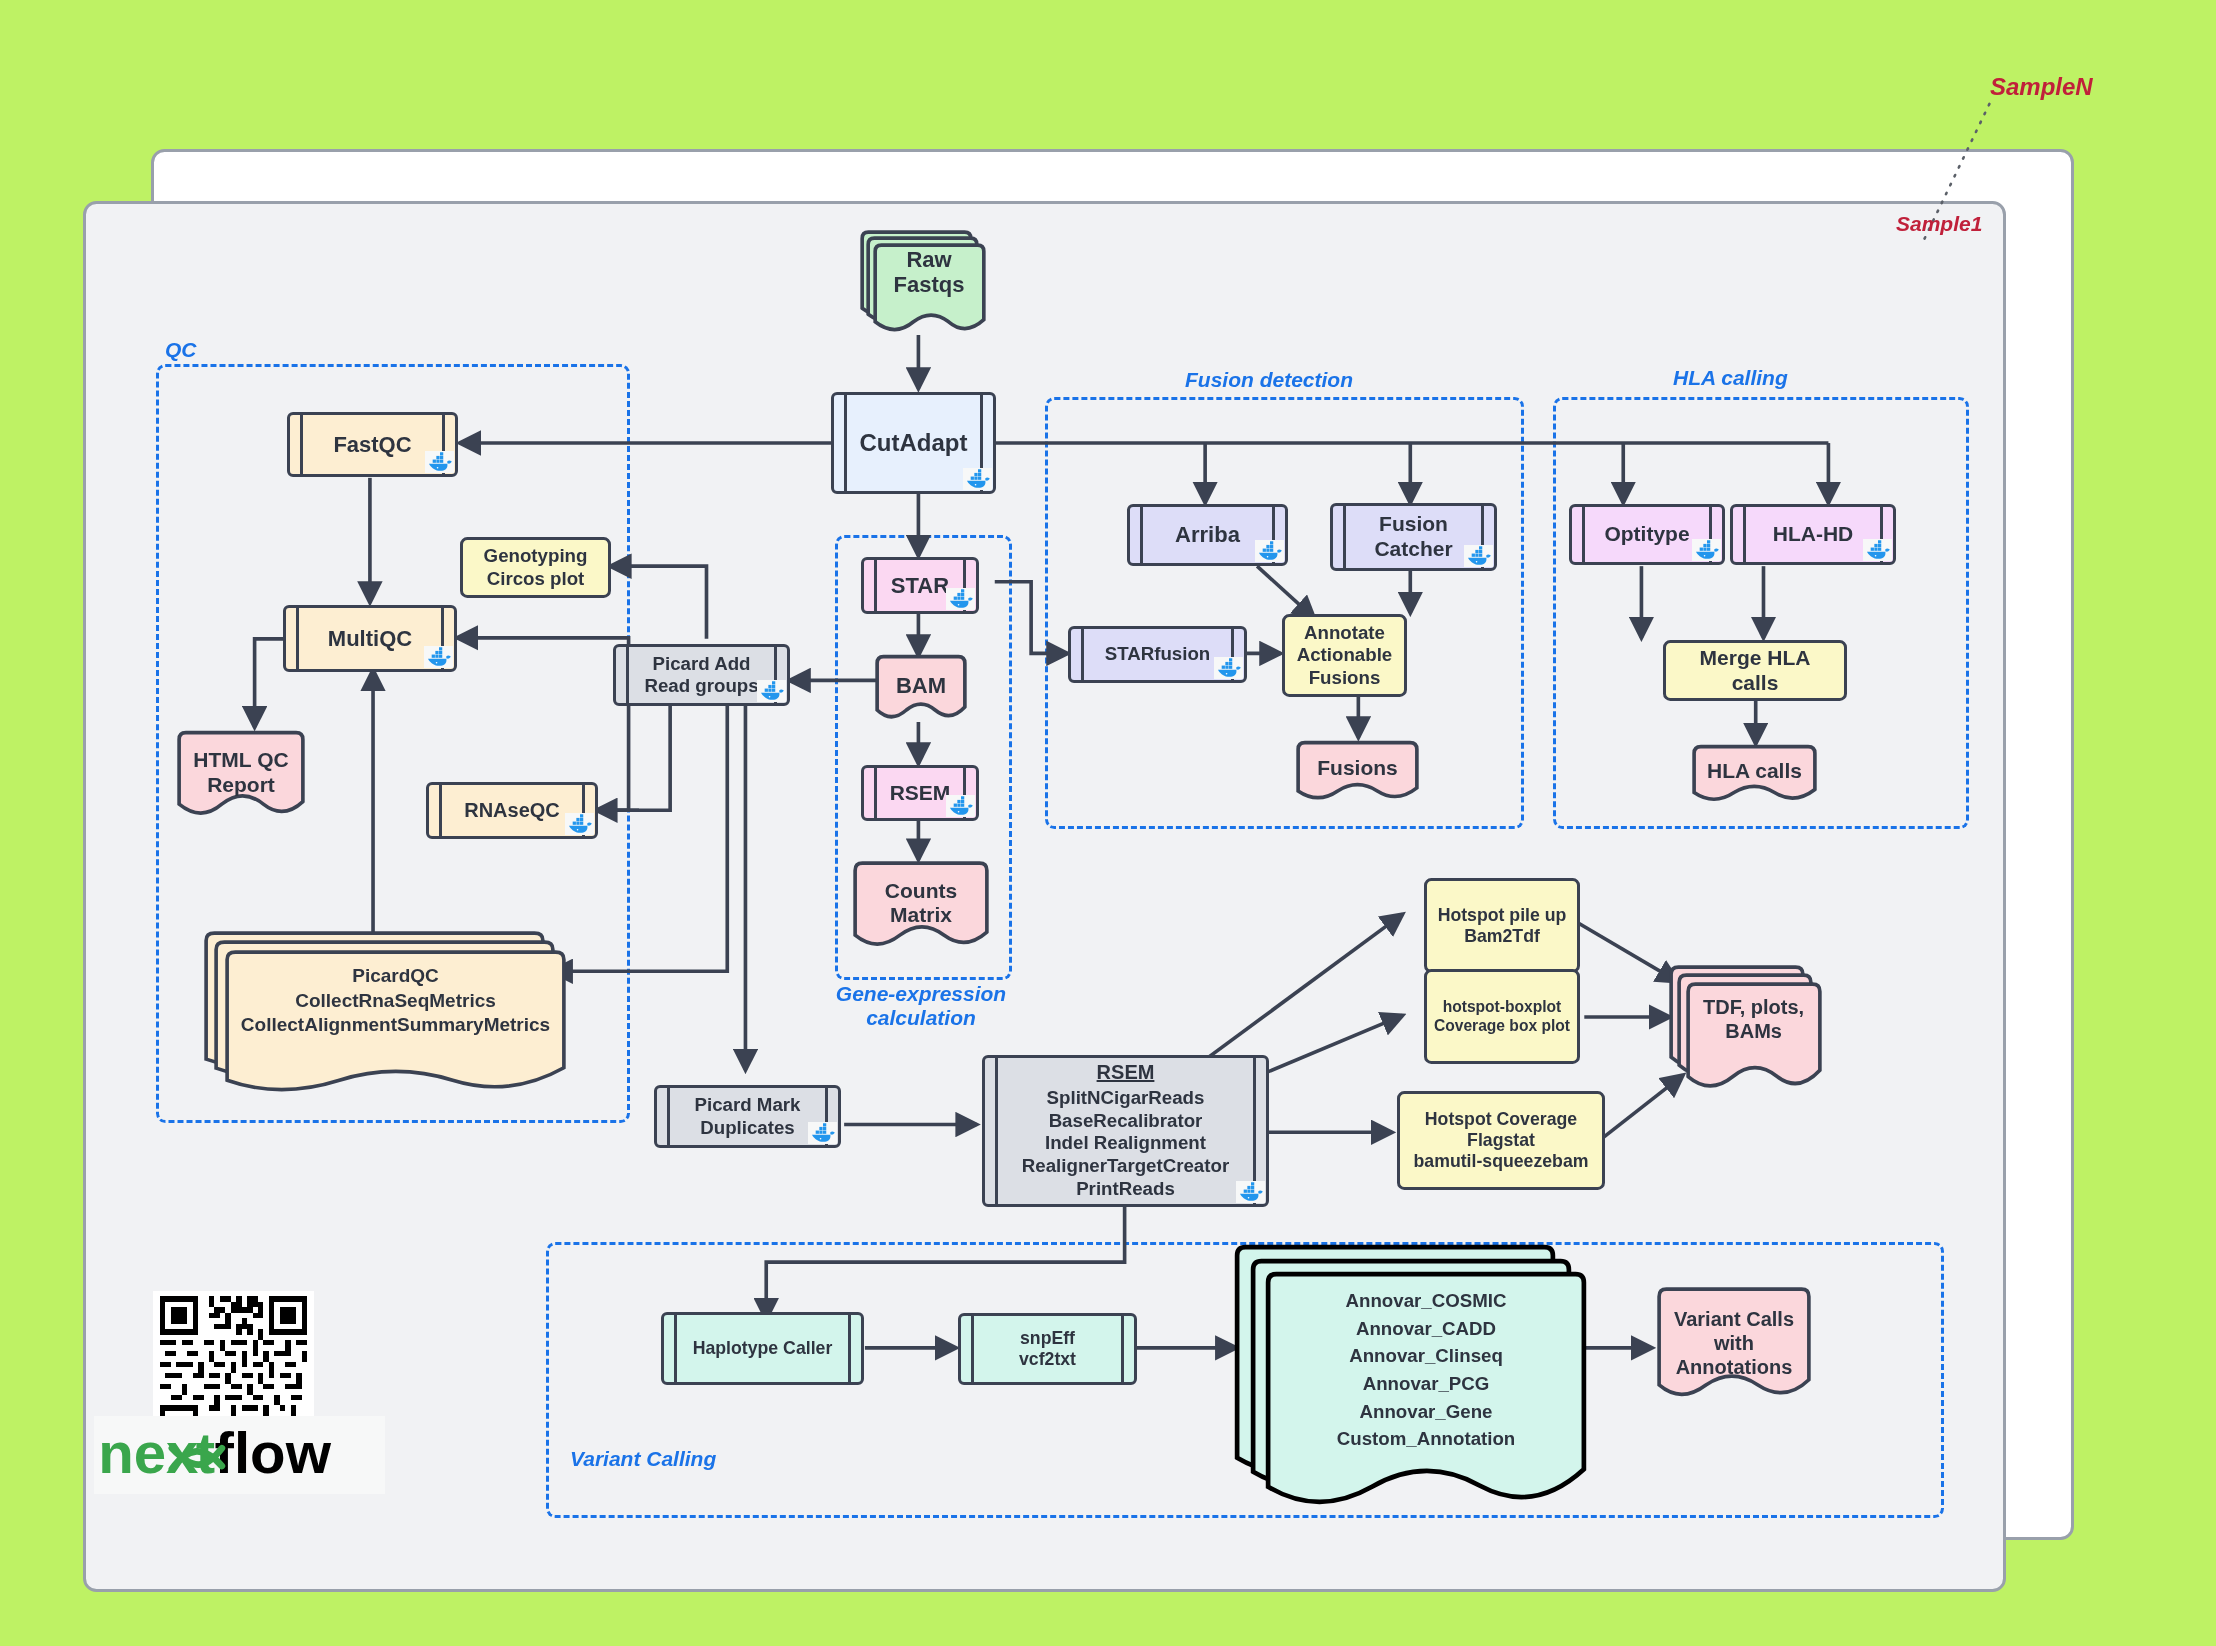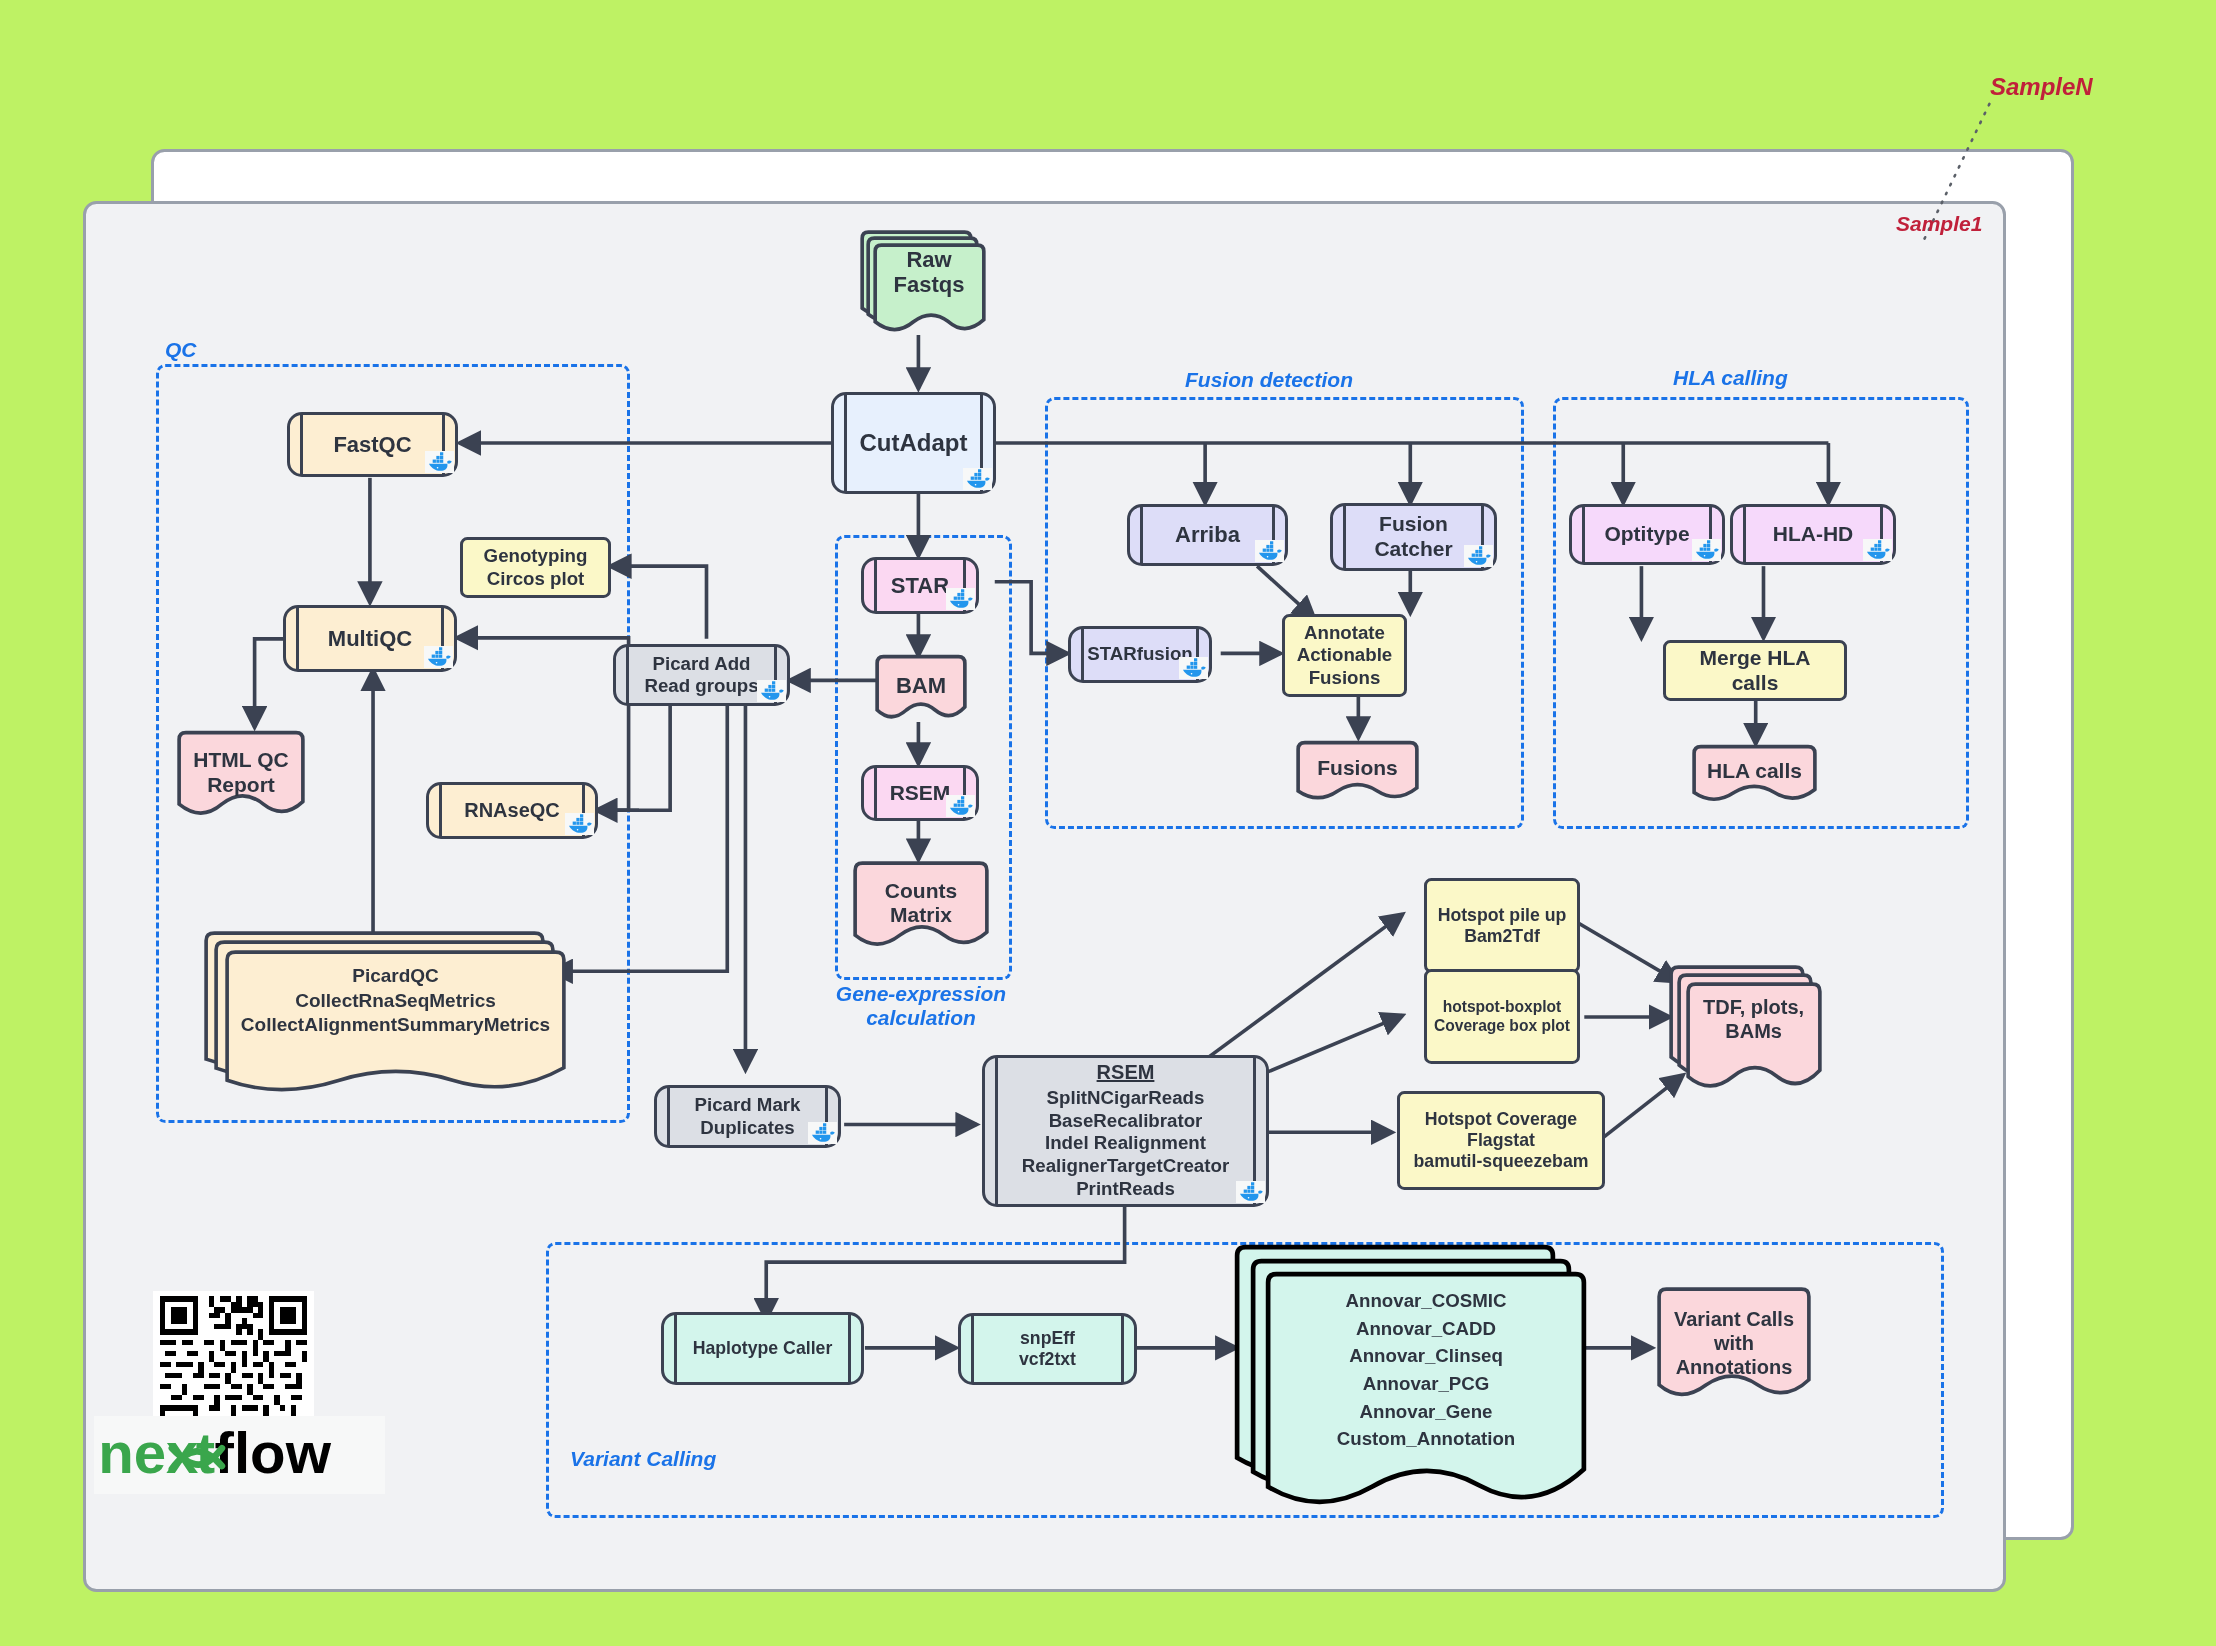--- a/index.html
+++ b/index.html
@@ -16,21 +16,21 @@
   .group{position:absolute;border:3.1px dashed #1a73e8;border-radius:9.4px;}
   .group-label{position:absolute;color:#1a73e8;font-style:italic;font-weight:bold;
                white-space:nowrap;font-size:21px;}
 
   
   .node{position:absolute;box-sizing:border-box;display:flex;align-items:center;
         justify-content:center;text-align:center;border:3.6px solid #3b4252;
         color:#2e3440;font-weight:bold;line-height:1.18;}
 
   
-  .proc{border-radius:15px;}
+  .proc{border-radius:6px;}
   .proc::before,.proc::after{content:"";position:absolute;top:-0.5px;bottom:-0.5px;width:0;
         border-left:3.6px solid #3b4252;}
   .proc::before{left:10.4px;}
   .proc::after{right:10.4px;}
 
   
   .rect{border-radius:7.3px;}
 
   
   .doc{border:none;background:transparent;padding:0;}
@@ -423,21 +423,21 @@
             <rect x="32" y="9" width="8" height="8"></rect>
             <rect x="32" y="0" width="8" height="8"></rect>
             <path d="M5 28 h45 c0 0 3 12 -8 16 c-8 3 -18 2 -25 -3 c-8 -5 -12 -13 -12 -13z"></path>
             <path d="M50 22 c6 -4 11 1 11 1 c0 0 -2 5 -7 5 c-2 0 -4 -1 -4 -1z"></path>
           </g>
           <circle cx="26" cy="38" r="2" fill="#fff"></circle>
         </svg>
     </span>
   </div>
 
-  <div class="node proc" style="left:1068px;top:626px;width:144px;height:57px;background:#ddddf8;font-size:18.7px;">
+  <div class="node proc" style="left:1068px;top:626px;width:179px;height:57px;background:#ddddf8;font-size:18.7px;">
     <span class="lbl">STARfusion</span>
     <span class="docker">
       <svg viewBox="0 0 64 48">
           <g fill="#2396ed">
             <rect x="14" y="18" width="8" height="8"></rect>
             <rect x="23" y="18" width="8" height="8"></rect>
             <rect x="32" y="18" width="8" height="8"></rect>
             <rect x="23" y="9" width="8" height="8"></rect>
             <rect x="32" y="9" width="8" height="8"></rect>
             <rect x="32" y="0" width="8" height="8"></rect>

